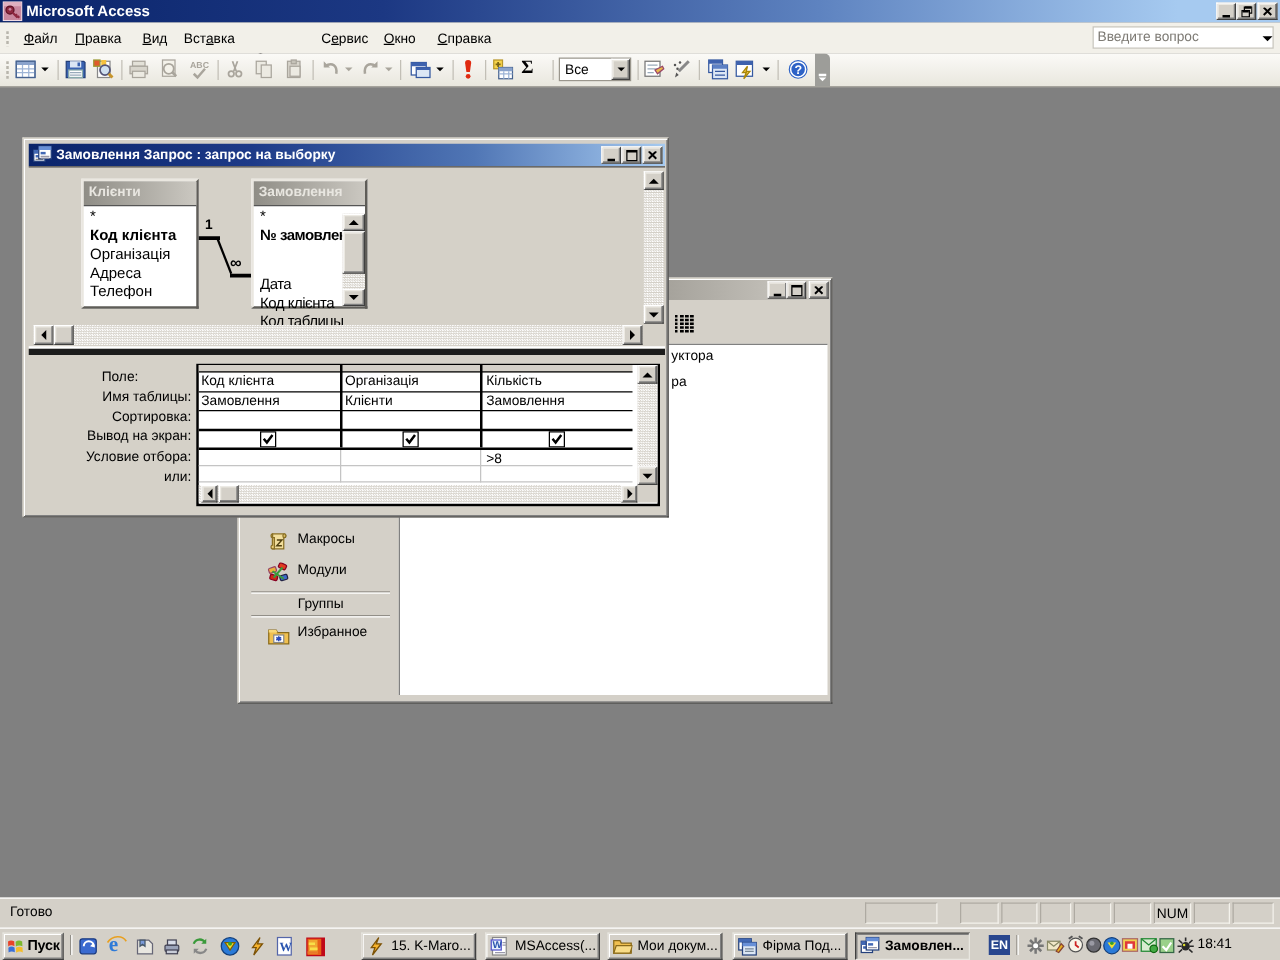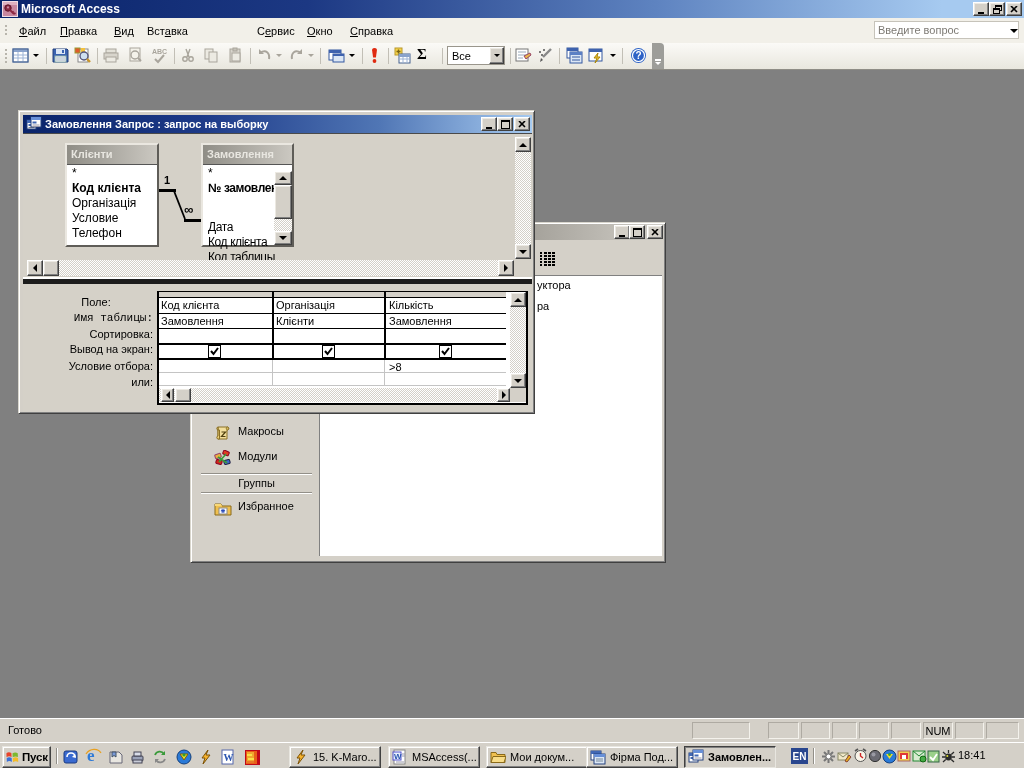--- a/index.html
+++ b/index.html
@@ -335,21 +335,21 @@
     </div>
 
     <div class="abs" style="left:4px;top:22px;width:509px;height:278px;background:#d5d1c8;border-top:1px solid #4a4a4a;">
 
       <div class="abs" style="left:42px;top:9px;width:94px;height:104px;border:2px solid;border-color:#eae7e0 #5f5d58 #5f5d58 #eae7e0;background:#fff;box-sizing:border-box;">
         <div style="height:19px;background:linear-gradient(90deg,#8f8d86,#cbc8c1);border-bottom:1px solid #555;color:#e8e6e0;font-weight:bold;line-height:19px;padding-left:4px;">Клієнти</div>
         <div style="font-size:12px;padding-top:1px;">
           <div style="height:15px;padding-left:5px;">*</div>
           <div style="height:15px;padding-left:5px;font-weight:bold;">Код клієнта</div>
           <div style="height:15px;padding-left:5px;">Організація</div>
-          <div style="height:15px;padding-left:5px;">Условие</div>
+          <div style="height:15px;padding-left:5px;">Адреса</div>
           <div style="height:15px;padding-left:5px;">Телефон</div>
         </div>
       </div>
 
       <div class="abs" style="left:141px;top:40px;font-weight:bold;">1</div>
       <div class="abs" style="left:136px;top:55px;width:17px;height:3px;background:#000;"></div>
       <div class="abs" style="left:149px;top:57px;"><svg width="20" height="30" viewBox="0 0 20 30">
             <path d="M2 0l11 28" stroke="#000" stroke-width="1.8" fill="none"></path>
           </svg></div>
       <div class="abs" style="left:161px;top:68px;font-weight:bold;font-size:13px;">∞</div>
@@ -391,21 +391,21 @@
         <div class="abs cbtn" style="left:16px;top:0;width:16px;height:16px;"></div>
         <div class="abs cbtn ctr" style="right:0;top:0;width:16px;height:16px;">
             <div class="tri-right"></div>
           </div>
       </div>
 
       <div class="abs" style="left:0;top:143px;width:509px;height:2px;background:#fff;"></div>
       <div class="abs" style="left:0;top:145px;width:509px;height:5px;background:#1c1c1c;"></div>
 
       <div class="abs" style="left:16px;top:162px;width:114px;text-align:center;">Поле:</div>
-      <div class="abs" style="left:16px;top:178px;width:114px;text-align:right;font-family:Liberation Mono, monospace;">Имя таблицы:</div>
+      <div class="abs" style="left:16px;top:178px;width:114px;text-align:right;">Имя таблицы:</div>
       <div class="abs" style="left:16px;top:194px;width:114px;text-align:right;">Сортировка:</div>
       <div class="abs" style="left:16px;top:209px;width:114px;text-align:right;">Вывод на экран:</div>
       <div class="abs" style="left:16px;top:226px;width:114px;text-align:right;">Условие отбора:</div>
       <div class="abs" style="left:16px;top:242px;width:114px;text-align:right;">или:</div>
 
       <div class="abs" style="left:134px;top:157px;width:371px;height:114px;background:#fff;border:solid #000;border-width:1px 2px 2px 2px;box-sizing:border-box;">
         <div class="abs" style="left:0;top:0;width:347px;height:5px;background:#d4d0c8;border-bottom:1px solid #000;"></div>
         <div class="abs" style="left:113px;top:0;width:2px;height:66px;background:#000;"></div>
         <div class="abs" style="left:225px;top:0;width:2px;height:66px;background:#000;"></div>
         <div class="abs" style="left:113px;top:66px;width:1px;height:28px;background:#c4c4c4;"></div>
@@ -541,21 +541,21 @@
   </div>
   <div class="abs task" style="left:388px;width:92px;">
     <svg class="qicon" width="15" height="15" viewBox="0 0 16 16">
         <rect x="2" y="1" width="11" height="14" fill="#fff" stroke="#888"></rect>
         <rect x="1" y="3" width="8" height="8" fill="#e8f0fc" stroke="#55c"></rect>
         <text x="2" y="9.5" font-size="8" font-weight="bold" fill="#2a55b0">W</text>
         <path d="M10 5h3M10 7h3M4 13h8" stroke="#99a"></path>
       </svg>
     <span>MSAccess(...</span>
   </div>
-  <div class="abs task" style="left:486px;width:108px;">
+  <div class="abs task" style="left:486px;width:92px;">
     <svg class="qicon" width="16" height="15" viewBox="0 0 16 15">
         <path d="M1 3h5l1 2h8v8H1z" fill="#f0c050" stroke="#8a6a1a"></path>
         <path d="M1 13l2-6h13l-2 6z" fill="#f8dc88" stroke="#8a6a1a"></path>
       </svg>
     <span>Мои докум...</span>
   </div>
   <div class="abs task" style="left:586px;width:92px;">
     <svg class="qicon" width="16" height="16" viewBox="0 0 16 16">
         <rect x="1" y="2" width="10" height="9" fill="#fff" stroke="#24407c"></rect>
         <rect x="1" y="2" width="10" height="3" fill="#4268b4"></rect>

